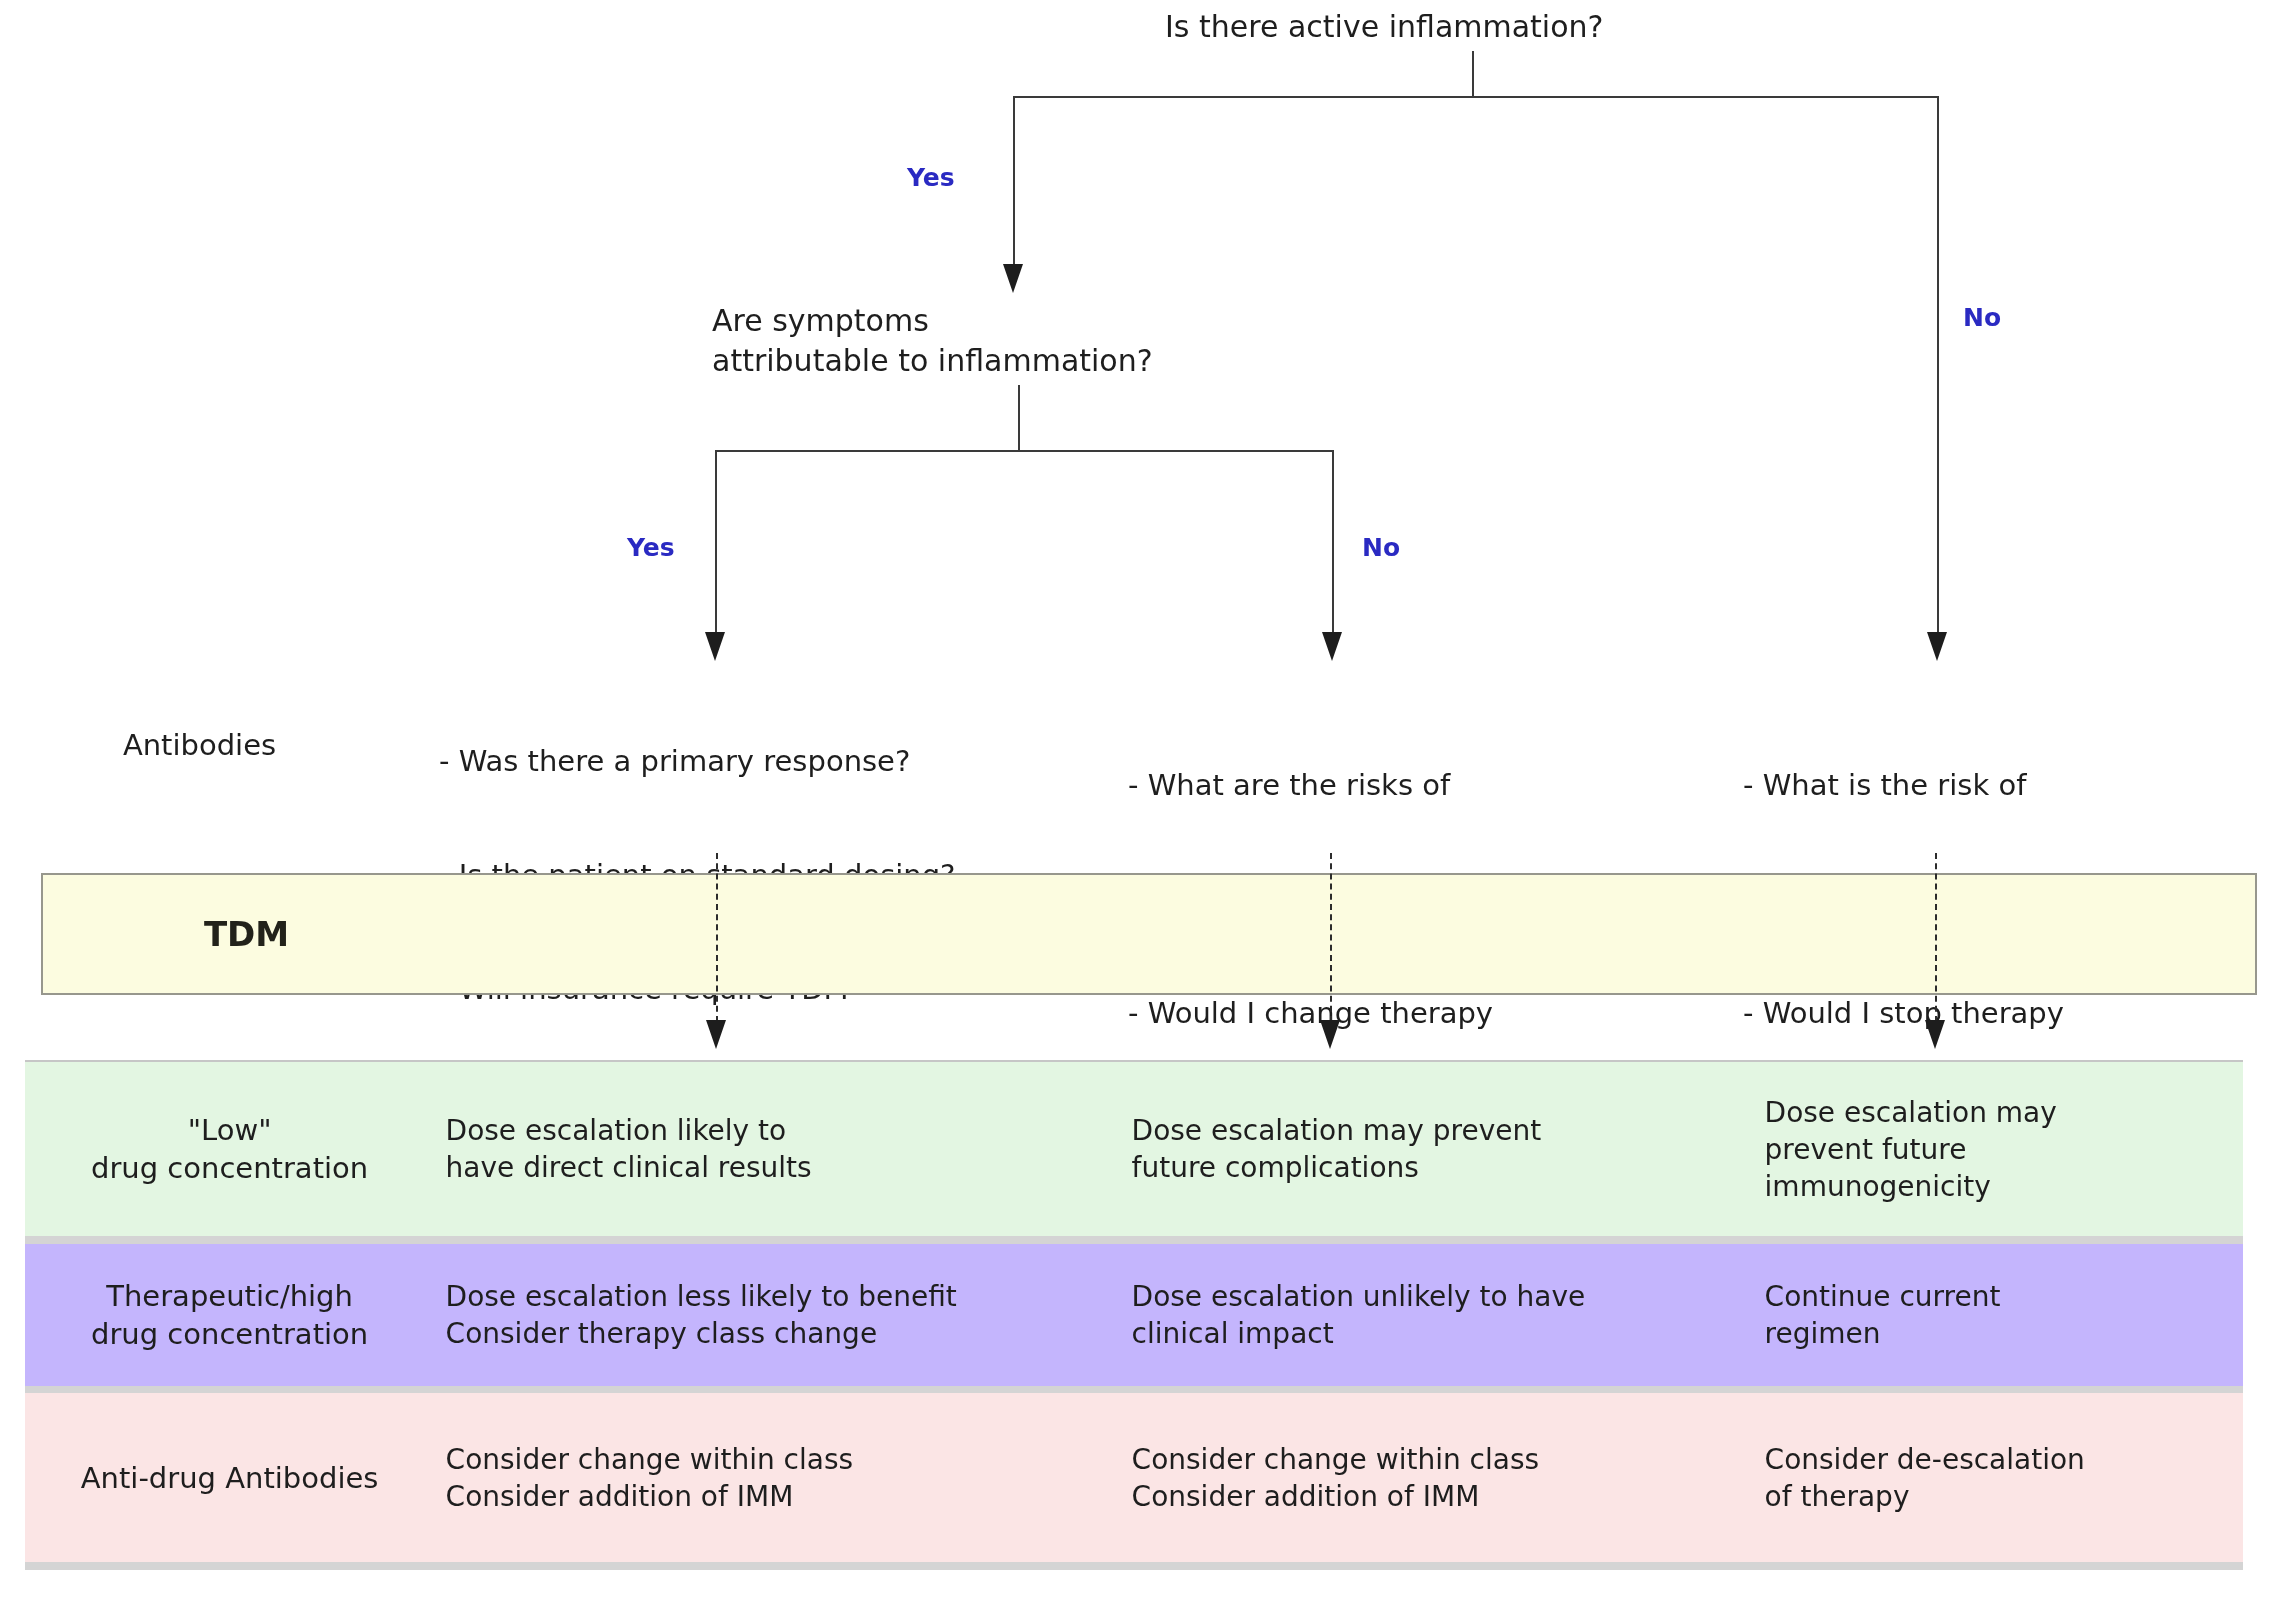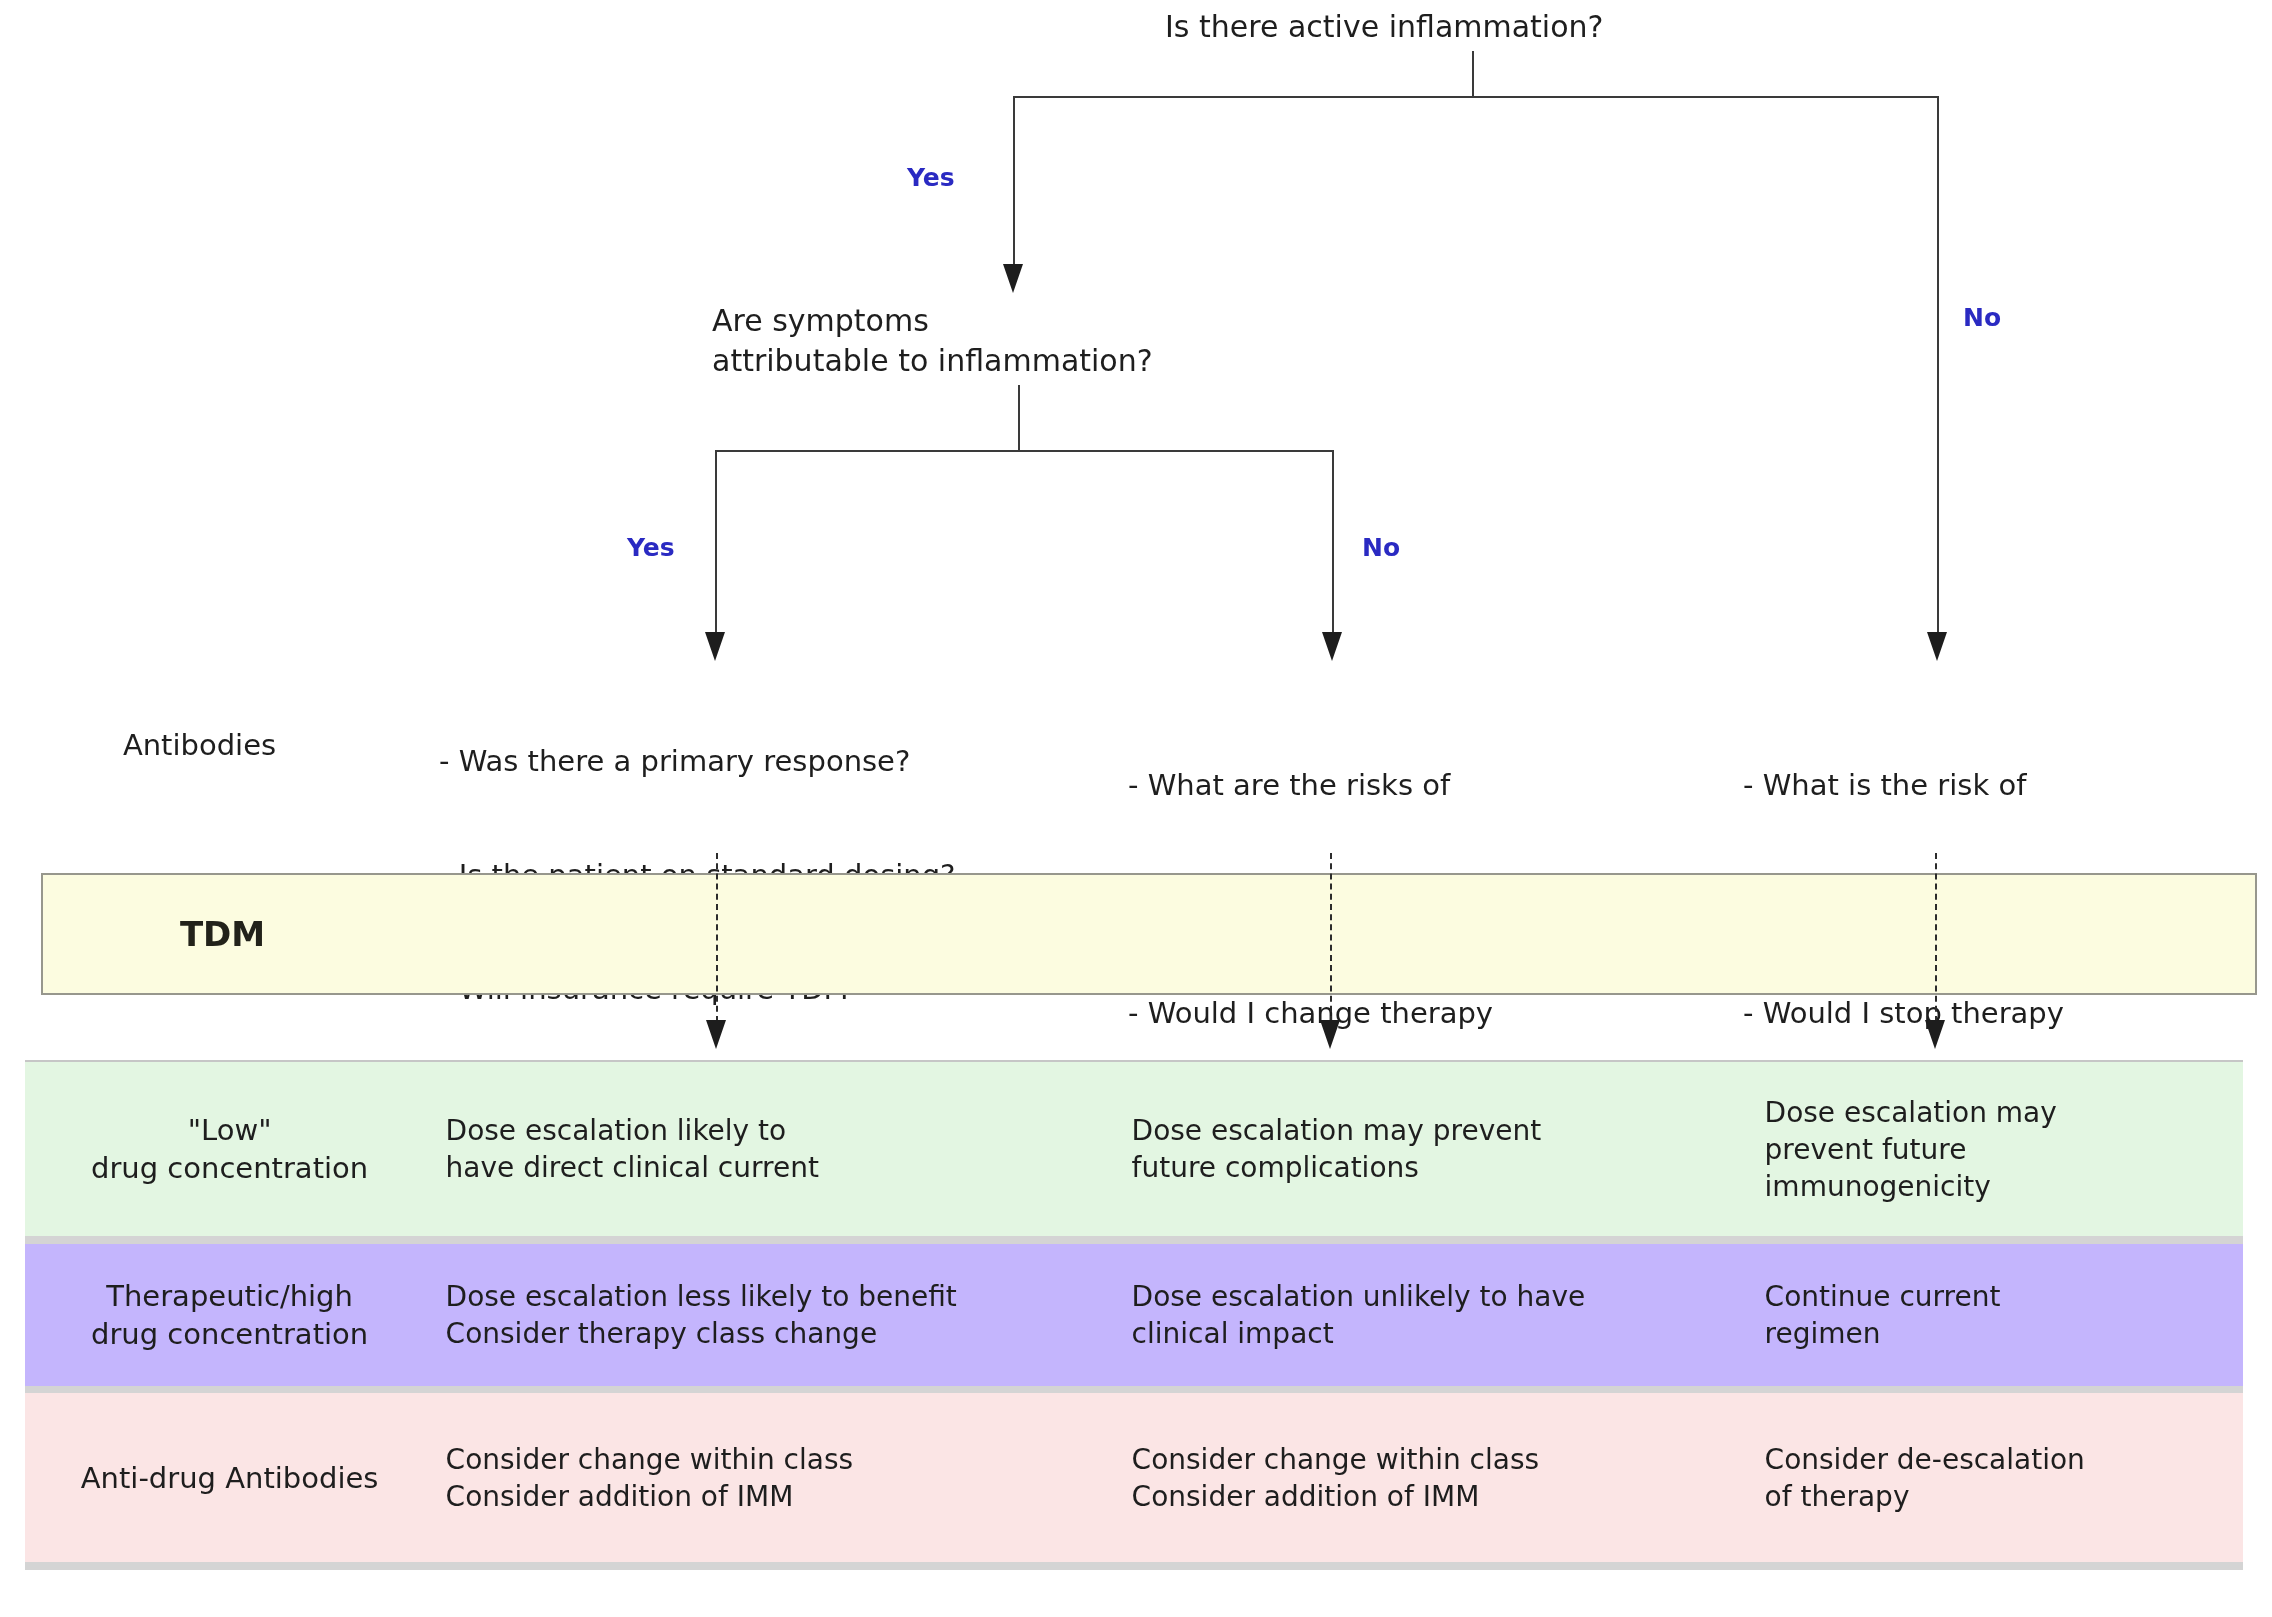--- a/index.html
+++ b/index.html
@@ -7,21 +7,21 @@
   .abs{position:absolute;}
   .hline{position:absolute;height:2px;background:#3a3a3a;}
   .vline{position:absolute;width:2px;background:#3a3a3a;}
   .dashline{position:absolute;width:0;border-left:2.6px dashed #2c2c2c;z-index:3;}
   .arrowhead{position:absolute;width:0;height:0;border-left:10.8px solid transparent;border-right:10.8px solid transparent;border-top:29px solid #1d1d1d;z-index:4;}
   .question{font-size:30px;text-align:left;white-space:pre-line;line-height:40px;}
   .branch-label{font-size:25px;font-weight:700;}
   .row-heading{font-size:29px;line-height:39px;}
   .qlines{font-size:29px;line-height:38px;white-space:pre-wrap;}
   .tdm-band{position:absolute;left:41px;top:873px;width:2216px;height:122px;border:2.6px solid #97978d;box-sizing:border-box;z-index:1;}
-  .tdm-label-wrap{position:absolute;left:0;top:0;bottom:0;width:359px;display:flex;align-items:center;justify-content:center;}
+  .tdm-label-wrap{position:absolute;left:0;top:0;bottom:0;width:359px;display:flex;align-items:center;justify-content:center;padding-left:24px;}
   .tdm-text{font-size:34px;font-weight:700;color:#22221a;}
   .results{position:absolute;left:24.6px;top:1060px;width:2218px;border-top:2px solid #c6c6c6;box-sizing:border-box;}
   .result-row{position:relative;width:100%;}
   .row-divider{height:7.7px;background:#d4d4d4;}
   .cell{position:absolute;top:0;bottom:0;display:flex;align-items:center;white-space:pre-line;font-size:28px;line-height:37px;}
   .cell-label{left:0;width:410px;justify-content:center;text-align:center;font-size:29px;line-height:38px;}
   .cell-a{left:421px;width:681px;}
   .cell-b{left:1107px;width:620px;}
   .cell-c{left:1740px;width:492px;}
 </style>
@@ -86,21 +86,21 @@
     <span class="tdm-text">TDM</span>
   </div>
 </div>
 
 <div class="results">
 
   <div class="result-row" style="height: 174px; background: rgb(227, 246, 226);">
     <div class="cell cell-label">"Low"
 drug concentration</div>
     <div class="cell cell-a">Dose escalation likely to
-have direct clinical current</div>
+have direct clinical results</div>
     <div class="cell cell-c">Dose escalation may
 prevent future
 immunogenicity</div>
     <div class="cell cell-b">Dose escalation may prevent
 future complications</div>
   </div>
   <div class="row-divider"></div>
 
   <div class="result-row" style="height: 142px; background: #c4b5fd;">
     <div class="cell cell-label">Therapeutic/high

